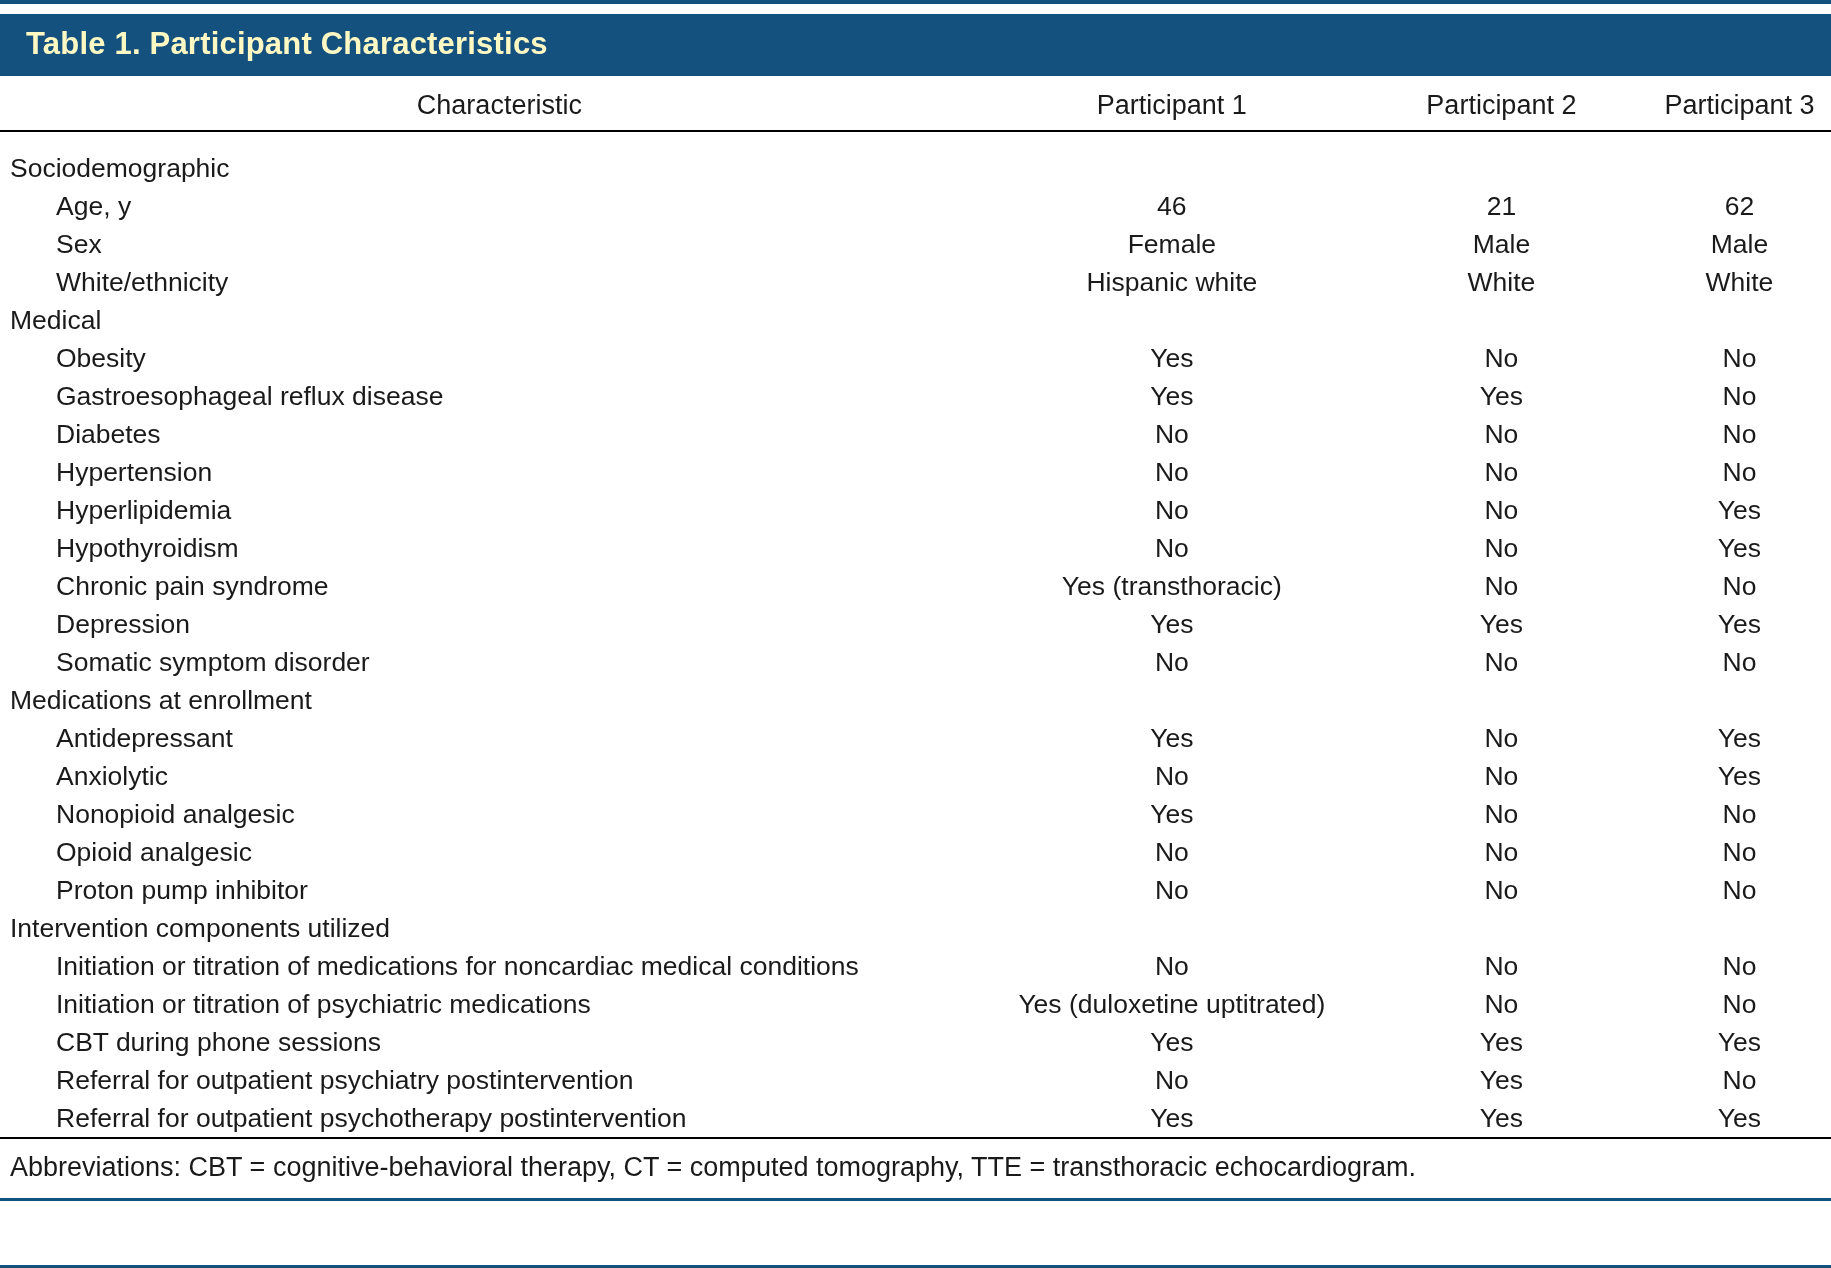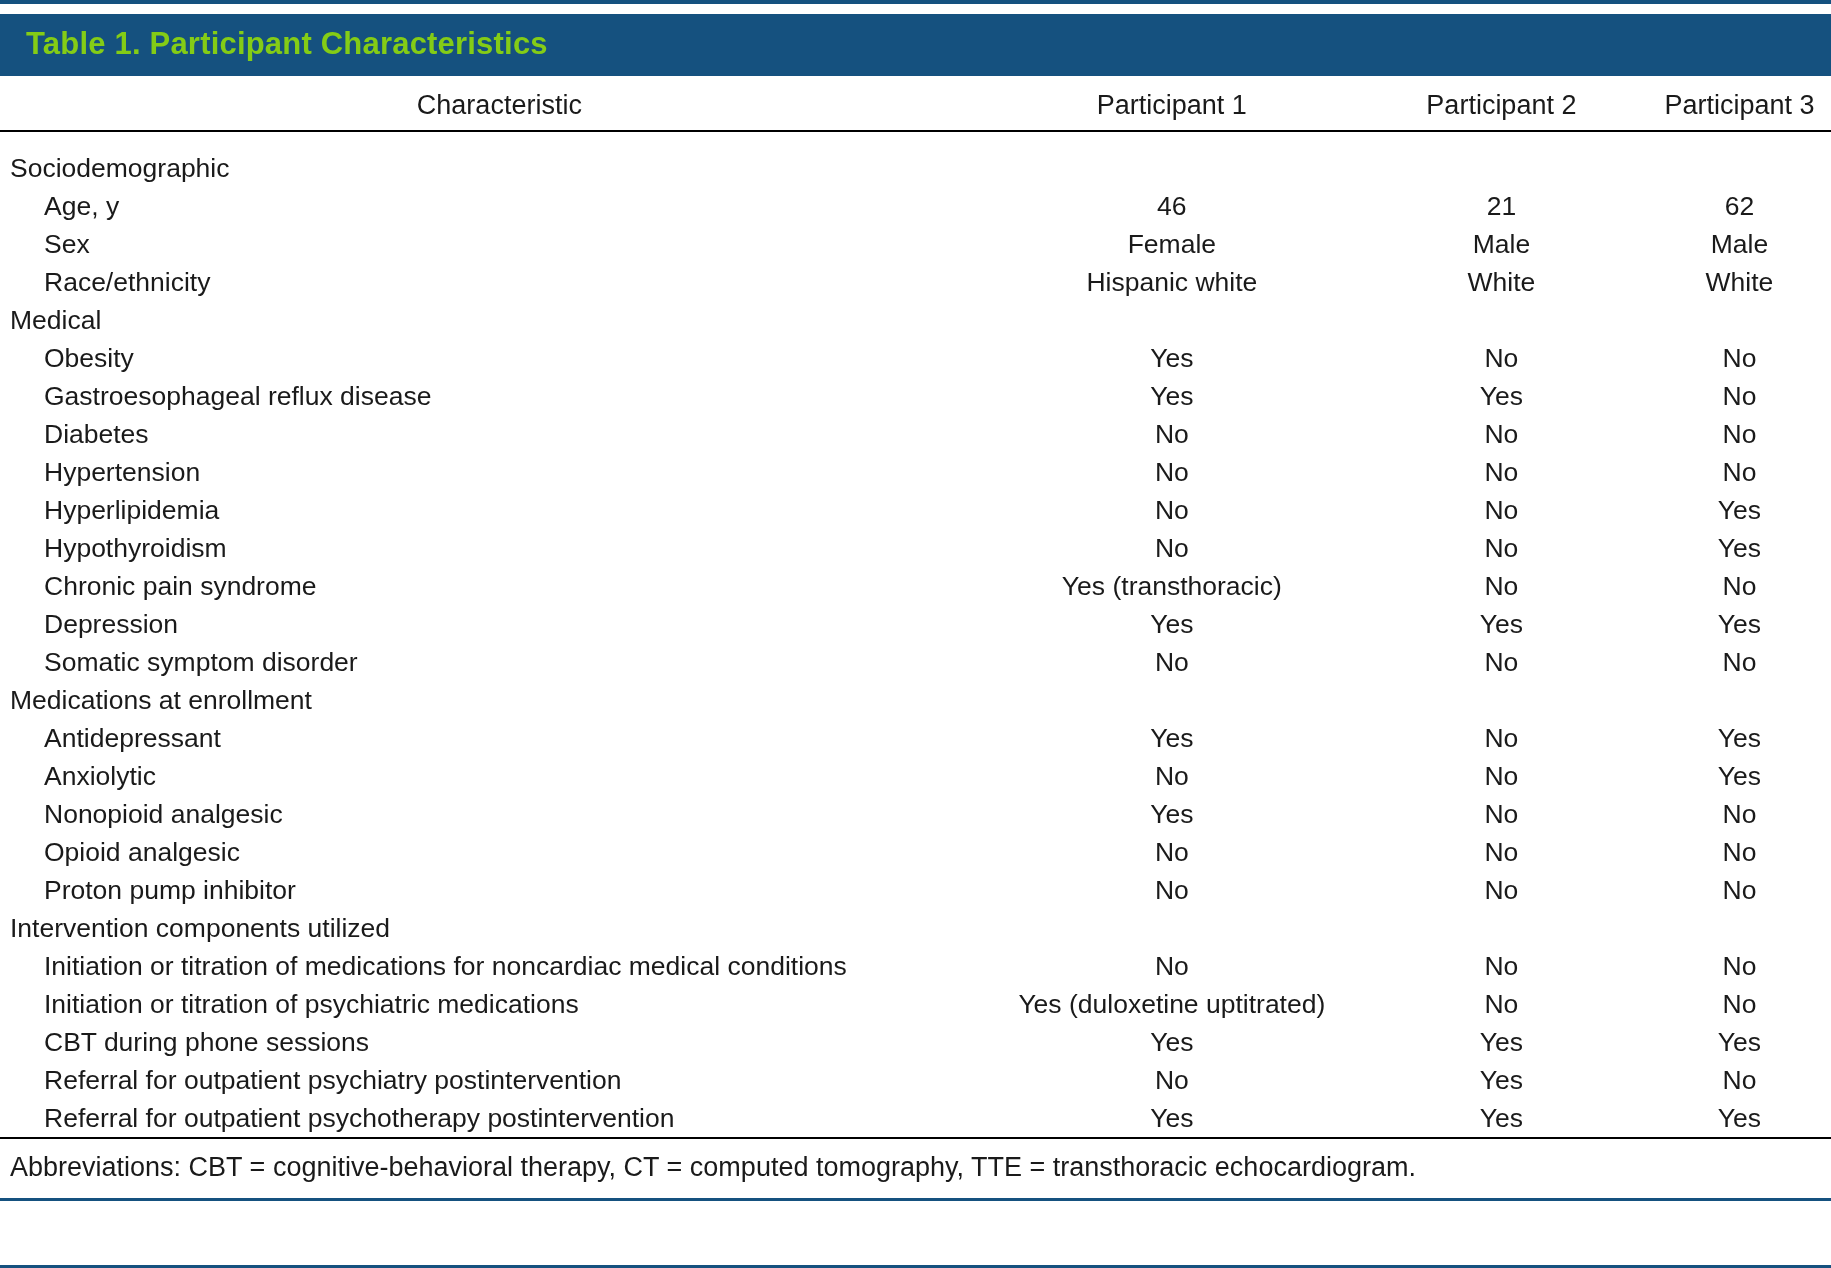--- a/index.html
+++ b/index.html
@@ -17,21 +17,21 @@
     background: #ffffff;
     overflow: hidden;
   }
   .top-rule {
     height: 4px;
     background: var(--accent);
   }
   .title-bar {
     margin-top: 10px;
     background: var(--accent);
-    color: #84cc16;
+    color: #fef9c3;
     font-size: 31px;
     font-weight: bold;
     padding: 12px 26px 14px 26px;
     letter-spacing: 0.2px;
   }
   table.char-table {
     width: 100%;
     border-collapse: collapse;
     font-size: 26.5px;
     margin-top: 2px;
@@ -45,21 +45,21 @@
     vertical-align: bottom;
   }
   th.char-head { text-align: center; padding-left: 10px; }
   th.part-head { text-align: center; }
   td { padding: 3px 0; line-height: 32px; }
   tr.section-row td {
     padding-left: 10px;
     text-align: left;
   }
   tr.section-row:first-child td { padding-top: 20px; }
-  td.row-label { padding-left: 44px; text-align: left; }
+  td.row-label { padding-left: 56px; text-align: left; }
   td.value-cell { text-align: center; white-space: nowrap; }
   .footnote {
     font-size: 27px;
     padding: 13px 12px 15px 10px;
   }
   .blue-rule {
     height: 3px;
     background: var(--accent);
   }
   .bottom-rule {
@@ -105,21 +105,21 @@
           <td class="value-cell">21</td>
           <td class="value-cell">62</td>
         </tr>
         <tr class="data-row">
           <td class="row-label">Sex</td>
           <td class="value-cell">Female</td>
           <td class="value-cell">Male</td>
           <td class="value-cell">Male</td>
         </tr>
         <tr class="data-row">
-          <td class="row-label">Race/ethnicity</td>
+          <td class="row-label">White/ethnicity</td>
           <td class="value-cell">Hispanic white</td>
           <td class="value-cell">White</td>
           <td class="value-cell">White</td>
         </tr>
         <tr class="section-row">
           <td colspan="4">Medical</td>
         </tr>
         <tr class="data-row">
           <td class="row-label">Obesity</td>
           <td class="value-cell">Yes</td>

